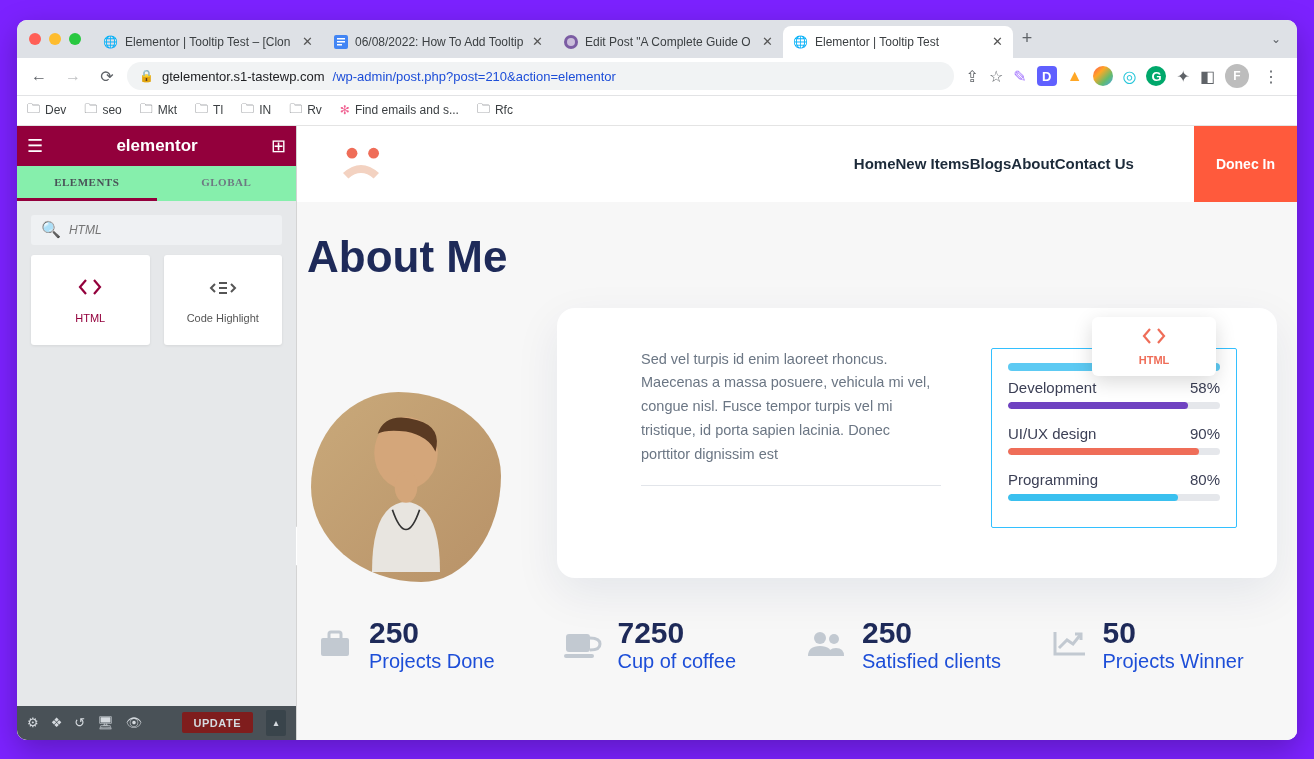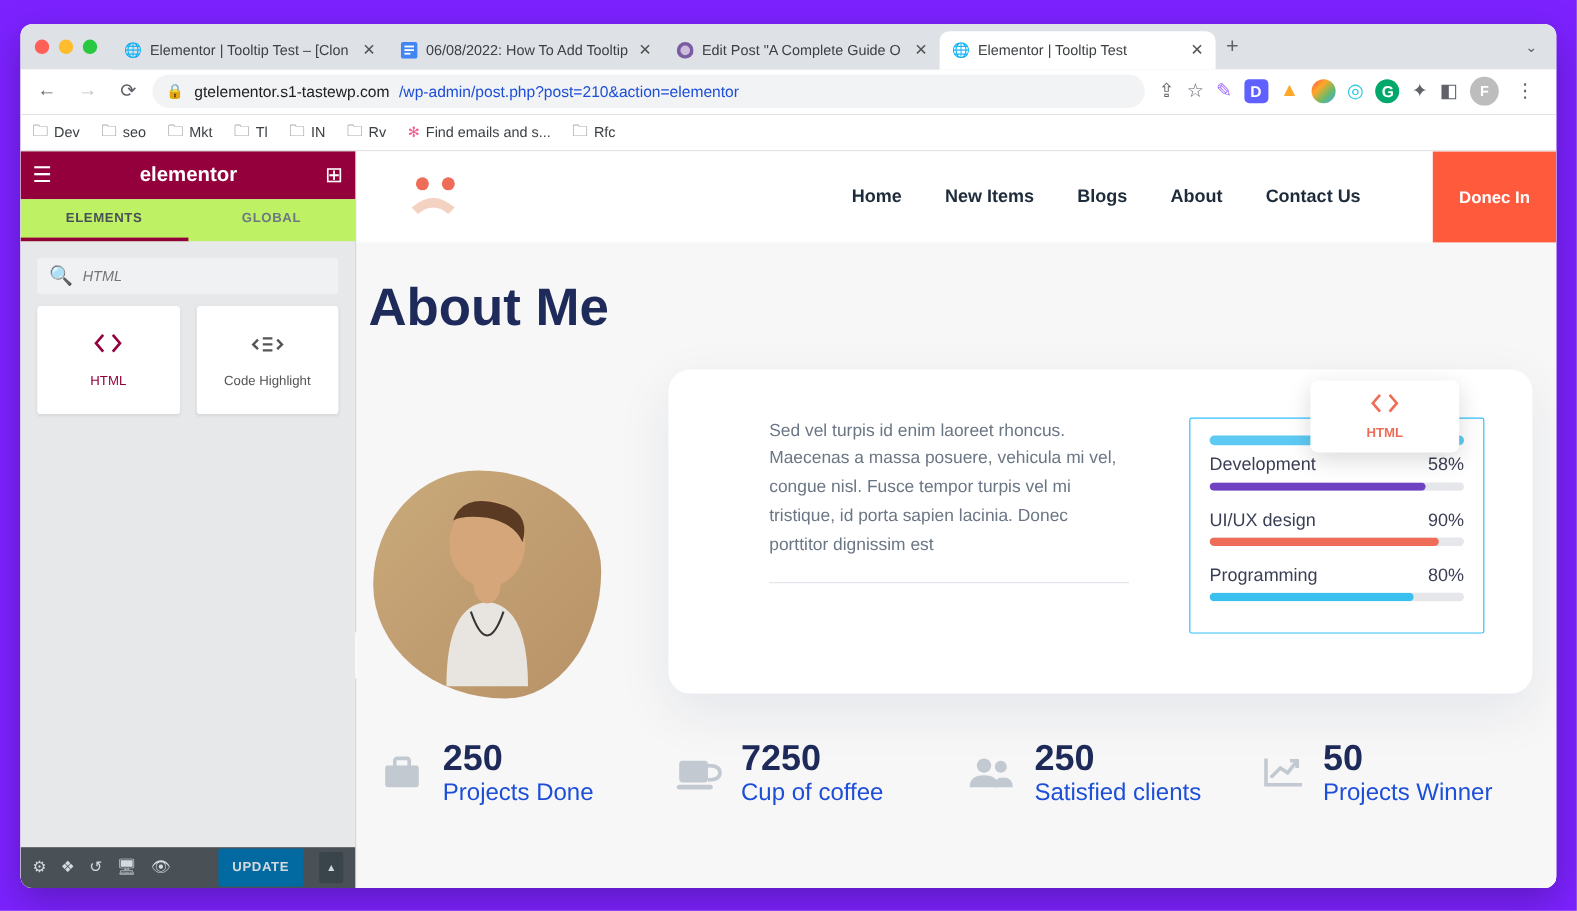--- a/index.html
+++ b/index.html
@@ -36,43 +36,43 @@
 .folder-icon { color: #5f6368; font-size: 13px; }
 
 
 .page { flex: 1; display: flex; overflow: hidden; background: #f7f7f7; }
 
 
 .el-sidebar { width: 280px; background: #e6e8ea; display: flex; flex-direction: column; border-right: 1px solid #d4d4d4; }
 .el-header { height: 40px; background: #93003c; display: flex; align-items: center; justify-content: space-between; padding: 0 10px; color: #fff; }
 .el-logo { font-size: 17px; font-weight: 800; letter-spacing: 0; color: #fff; }
 .el-menu { font-size: 18px; }
-.el-tabs { display: flex; background: #bef264; }
+.el-tabs { display: flex; background: #86efac; font-family: Liberation Serif, serif; }
 .el-tab { flex: 1; text-align: center; font-size: 11px; font-weight: 600; padding: 10px 0; color: #6d7882; letter-spacing: .5px; }
 .el-tab.active { border-bottom: 3px solid #93003c; color: #495157; }
 .el-search { margin: 14px 14px 10px; background: #eff1f3; border-radius: 3px; height: 30px; display: flex; align-items: center; padding: 0 10px; gap: 8px; }
 .el-search input { border: none; background: transparent; outline: none; font-size: 12px; font-style: italic; color: #888; width: 100%; }
 .el-widgets { display: flex; gap: 14px; padding: 0 14px; }
 .widget-card { background: #fff; width: 120px; height: 90px; border-radius: 3px; display: flex; flex-direction: column; align-items: center; justify-content: center; gap: 8px; box-shadow: 0 1px 3px rgba(0,0,0,.08); }
 .widget-icon { font-size: 24px; color: #555; }
 .widget-card.selected .widget-icon { color: #93003c; }
 .widget-card.selected .widget-label { color: #93003c; }
 .widget-label { font-size: 11px; color: #555; }
 .el-footer { margin-top: auto; height: 34px; background: #495157; display: flex; align-items: center; gap: 12px; padding: 0 10px; color: #d5dadf; }
 .el-footer .fbtn { font-size: 13px; color: #d5dadf; }
-.el-update { margin-left: auto; background: #0369a1; height: 32px; padding: 0 12px; display: flex; align-items: center; font-size: 11px; color: #d5dadf; font-weight: 600; border-radius: 2px; letter-spacing: .5px; }
+.el-update { margin-left: auto; background: #7f1d1d; height: 21px; padding: 0 12px; display: flex; align-items: center; font-size: 11px; color: #d5dadf; font-weight: 600; border-radius: 2px; letter-spacing: .5px; }
 .el-chev { width: 20px; height: 26px; background: #39444b; display: flex; align-items: center; justify-content: center; font-size: 10px; margin-left: 1px; border-radius: 2px; }
 .collapse-handle { position: absolute; left: 279px; top: 400px; width: 14px; height: 40px; background: #fff; border: 1px solid #ddd; border-left: none; border-radius: 0 3px 3px 0; display: flex; align-items: center; justify-content: center; font-size: 10px; color: #888; }
 
 
 .preview { flex: 1; background: #f7f7f7; overflow: hidden; position: relative; }
 .site-header { height: 76px; background: #fff; display: flex; align-items: center; padding: 0 36px; gap: 36px; }
 .brand-logo { width: 56px; height: 36px; position: relative; }
 .brand-logo svg { width: 100%; height: 100%; }
-.nav-links { margin-left: auto; display: flex; gap: 36px; }
+.nav-links { margin-left: auto; display: flex; }
 .nav-link { font-size: 15px; font-weight: 700; color: #1d2b3a; }
 .signin { margin-left: 24px; background: #ff5a3c; color: #fff; font-weight: 700; font-size: 14px; padding: 26px 22px; height: 76px; display: flex; align-items: center; margin-right: -36px; }
 
 .about-section { padding: 30px 0 30px 0; position: relative; }
 .about-title { font-size: 44px; font-weight: 800; color: #1e2a59; margin-left: 10px; margin-bottom: 26px; }
 .about-card { background: #fff; border-radius: 18px; box-shadow: 0 15px 45px rgba(16,37,84,.08); margin-left: 260px; margin-right: 20px; padding: 40px 40px 50px 84px; display: flex; gap: 50px; position: relative; min-height: 270px; }
 .about-photo { position: absolute; left: 14px; top: 190px; width: 190px; height: 190px; }
 .about-photo .mask { width: 190px; height: 190px; background: linear-gradient(135deg,#c9a97a,#b89268); border-radius: 46% 54% 42% 58% / 50% 44% 56% 50%; overflow: hidden; display: flex; align-items: center; justify-content: center; }
 .about-photo svg { width: 150px; height: 170px; }
 .about-text { flex: 0 0 300px; }

